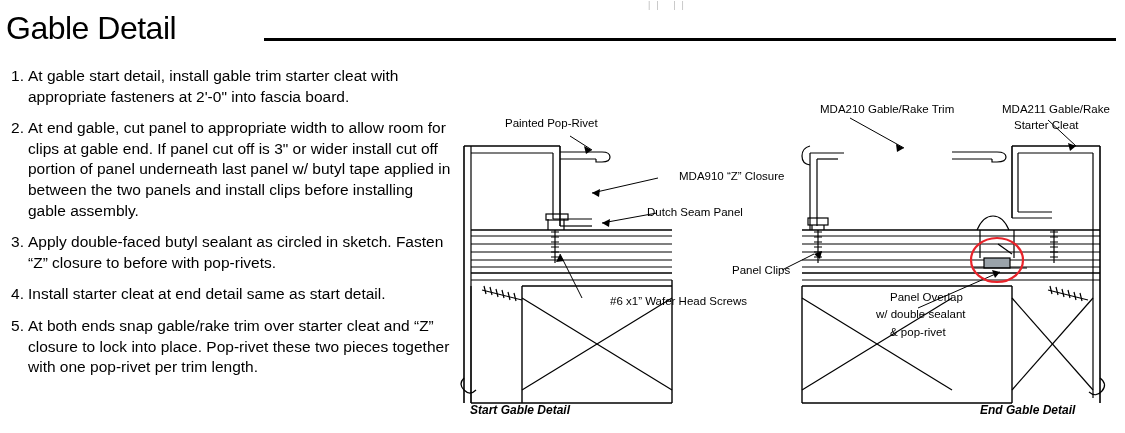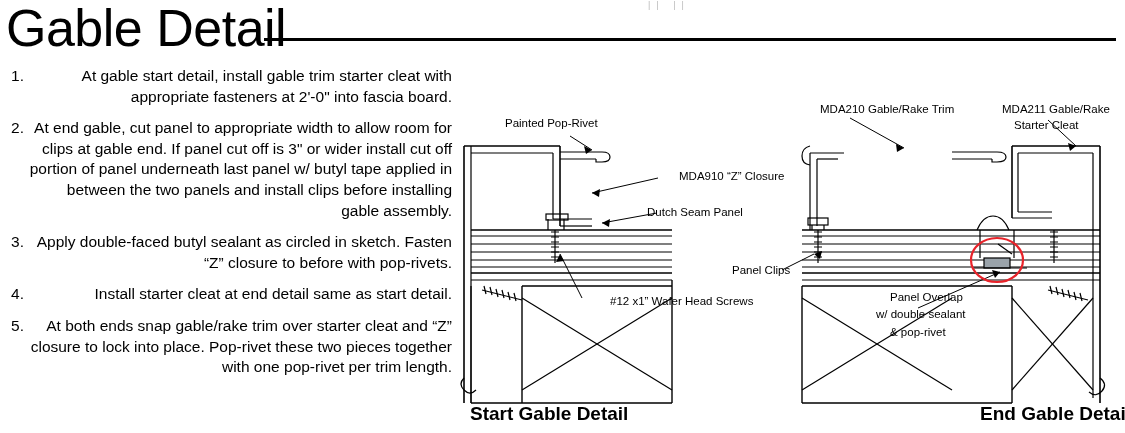--- a/index.html
+++ b/index.html
@@ -25,21 +25,21 @@
     position: absolute;
     left: 6px;
     top: 6px;
     width: 1110px;
     height: 46px;
   }
   #page-title {
     position: absolute;
     left: 0;
     top: 0;
-    font-size: 52px;
+    font-size: 32px;
     line-height: 44px;
     font-family: "Liberation Sans", sans-serif;
     font-weight: 400;
     letter-spacing: -0.5px;
     white-space: nowrap;
   }
   #title-rule {
     position: absolute;
     left: 258px;
     top: 32px;
@@ -61,43 +61,43 @@
     margin-bottom: 11px;
   }
   .instr .num {
     width: 20px;
     flex: 0 0 20px;
     text-align: right;
     padding-right: 4px;
   }
   .instr .body {
     flex: 1 1 auto;
-    text-align: right;
   }
   
   #drawing {
     position: absolute;
     left: 452px;
     top: 58px;
     width: 672px;
     height: 372px;
   }
   #drawing svg {
     display: block;
   }
   .callout {
     position: absolute;
     font-size: 11.5px;
     line-height: 14px;
     white-space: nowrap;
   }
   .detail-label {
     position: absolute;
-    font-size: 19px;
+    font-size: 12px;
     font-weight: bold;
+    font-style: italic;
     white-space: nowrap;
   }
   
   #top-marks {
     position: absolute;
     left: 648px;
     top: 0px;
     width: 70px;
     height: 10px;
     font-size: 9px;
@@ -272,21 +272,21 @@
         <polygon points="362,196 370,193 368,201"></polygon>
         <polygon points="548,214 540,212 543,220"></polygon>
       </g>
 
       <ellipse cx="545" cy="202" rx="26" ry="22" fill="none" stroke="#e8232a" stroke-width="2.2"></ellipse>
     </svg>
 
     <div class="callout" style="left:53px; top:58px;">Painted Pop-Rivet</div>
     <div class="callout" style="left:182px; top:111px;padding-left:45px;">MDA910 “Z” Closure</div>
     <div class="callout" style="left:195px; top:147px;">Dutch Seam Panel</div>
-    <div class="callout" style="left:158px; top:236px;">#12 x1” Wafer Head Screws</div>
+    <div class="callout" style="left:158px; top:236px;">#6 x1” Wafer Head Screws</div>
     <div class="callout" style="left:368px; top:44px;">MDA210 Gable/Rake Trim</div>
     <div class="callout" style="left:550px; top:44px;">MDA211 Gable/Rake</div>
     <div class="callout" style="left:562px; top:60px;">Starter Cleat</div>
     <div class="callout" style="left:280px; top:205px;">Panel Clips</div>
     <div class="callout" style="left:438px; top:232px;">Panel Overlap</div>
     <div class="callout" style="left:424px; top:249px;">w/ double sealant</div>
     <div class="callout" style="left:438px; top:267px;">&amp; pop-rivet</div>
 
     <div class="detail-label" style="left:18px; top:345px;">Start Gable Detail</div>
     <div class="detail-label" style="left:528px; top:345px;">End Gable Detail</div>

